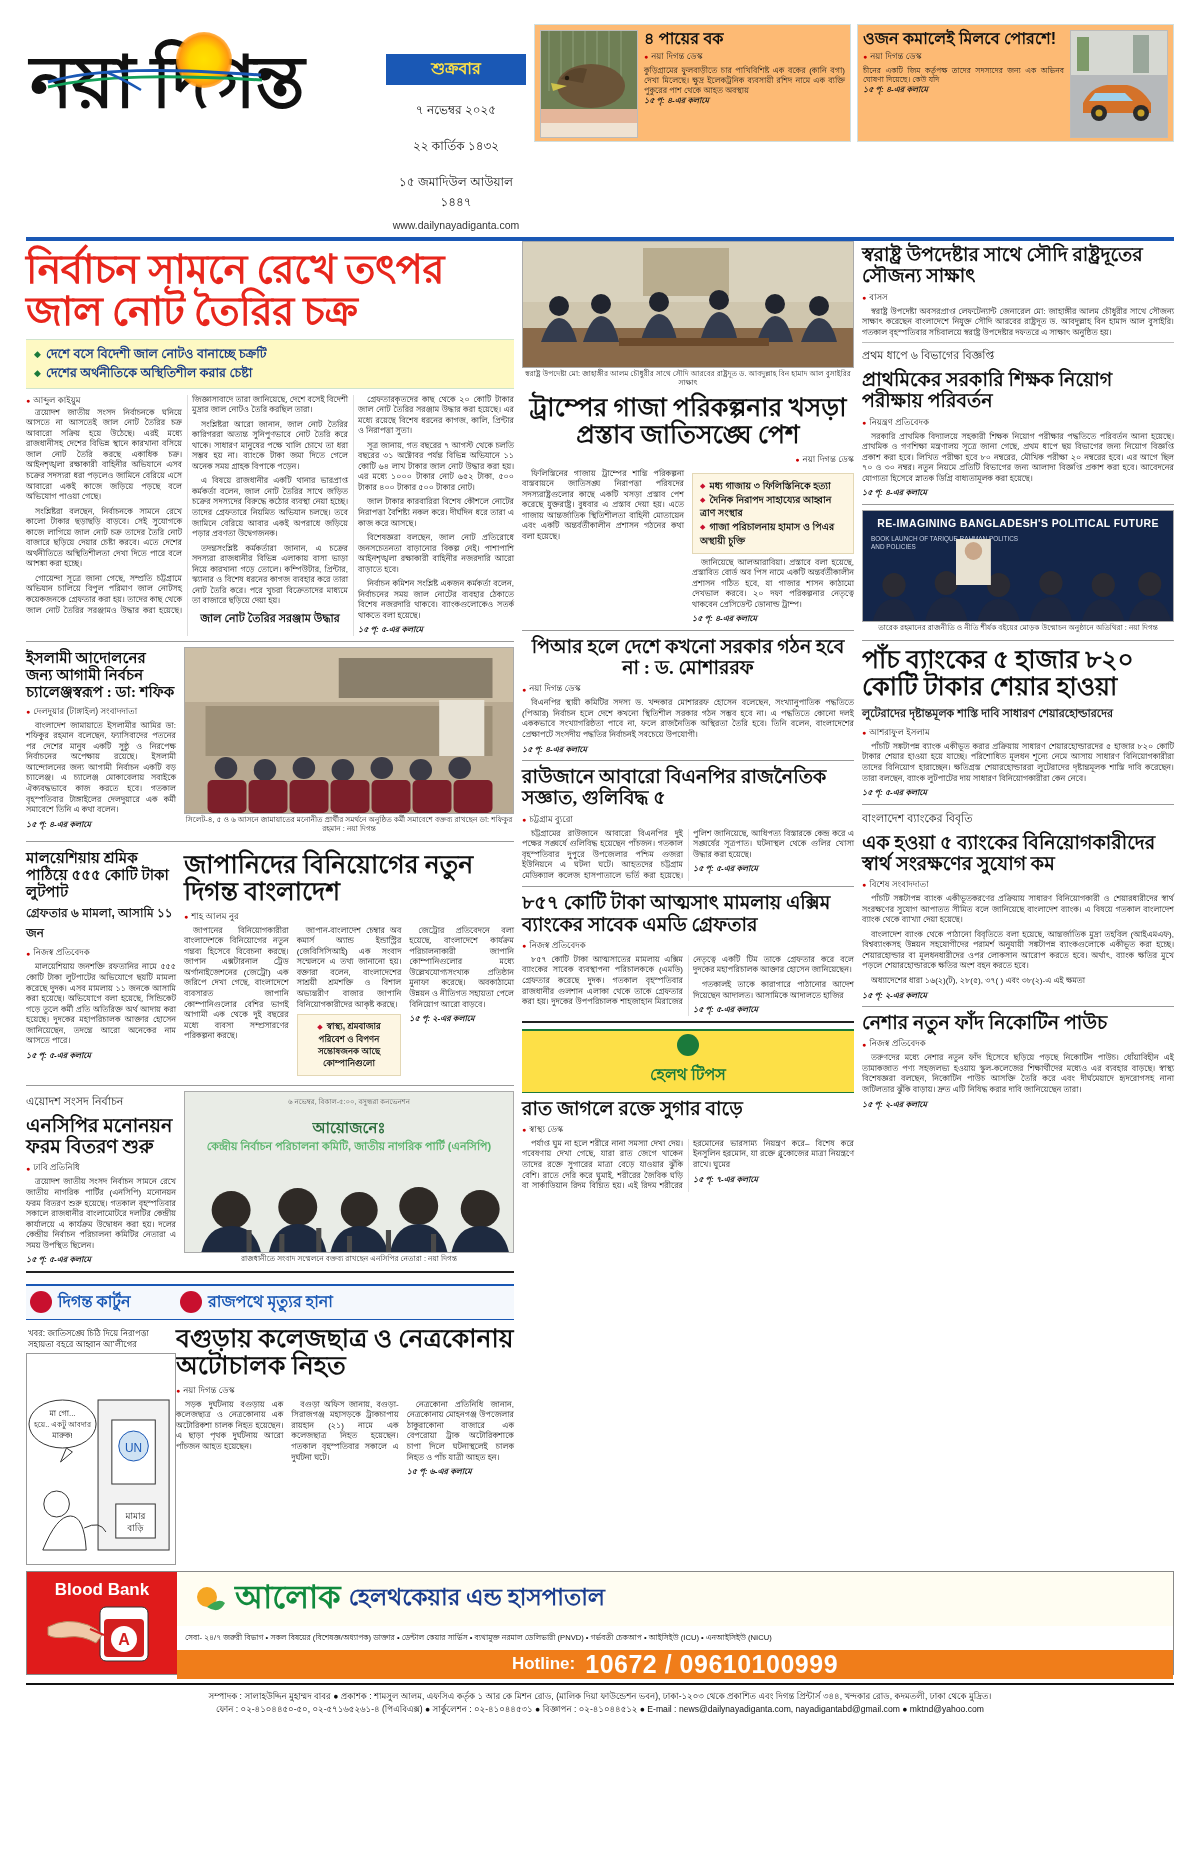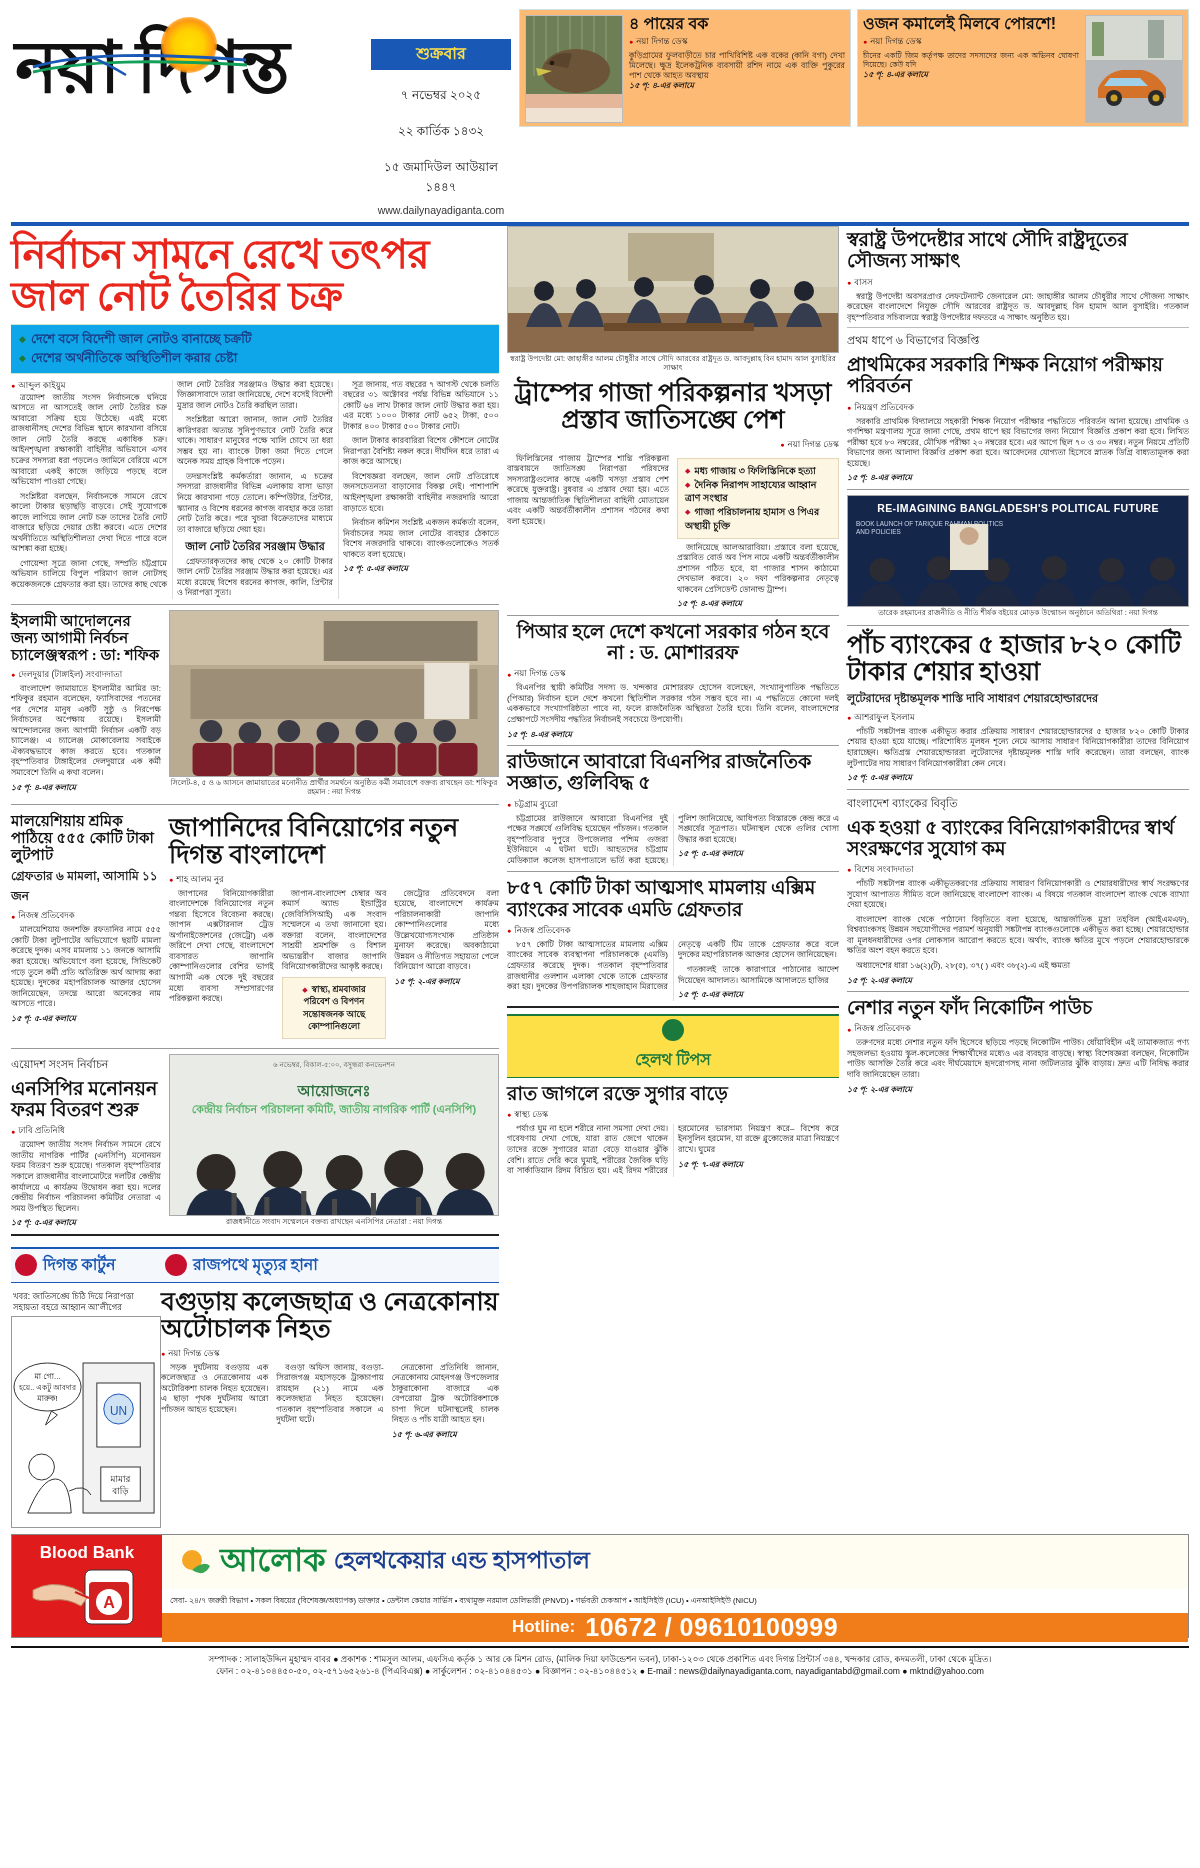--- a/index.html
+++ b/index.html
@@ -1,17 +1,17 @@
 <!DOCTYPE html>
 <html><head>
 <meta charset="utf-8">
 <style>
   html,body{margin:0;padding:0;background:#fff;}
   body{width:1200px;height:1868px;font-family:"Liberation Sans","DejaVu Sans",sans-serif;color:#111;overflow:hidden;}
-  .page{width:1200px;height:1316px;position:relative;padding:1px;box-sizing:border-box;}
+  .page{width:1200px;height:1316px;position:relative;padding:16px;box-sizing:border-box;}
 
   
   .masthead{display:flex;align-items:flex-start;padding:8px 10px 0 10px;box-sizing:border-box;}
   .logo-wrap{position:relative;width:360px;height:120px;flex:0 0 360px;}
   .logo-text{font-size:72px;font-weight:bold;letter-spacing:-1px;line-height:118px;color:#111;font-family:"Liberation Serif","DejaVu Serif",serif;padding-left:4px;}
   .sun{position:absolute;left:150px;top:8px;width:56px;height:56px;border-radius:50%;
        background:radial-gradient(circle at 50% 50%,#ffe000 0%,#ffd000 38%,#ff9a10 62%,rgba(255,120,0,.25) 85%,rgba(255,120,0,0) 100%);}
   .swoosh{position:absolute;left:20px;top:42px;width:220px;height:26px;}
   .datebox{flex:0 0 140px;padding-top:30px;text-align:center;}
   .dayband{background:#1a58b5;color:#fde047;font-size:16px;font-weight:bold;padding:2px 0;}
@@ -33,21 +33,21 @@
   .rulethin{border-top:1px solid #bbb;margin:4px 0;}
   .ruledark{border-top:2px solid #222;margin:5px 0;}
 
   
   .maingrid{display:flex;padding:0 10px;box-sizing:border-box;gap:8px;}
   .colA{flex:0 0 488px;}
   .colB{flex:0 0 332px;}
   .colC{flex:1 1 auto;}
 
   .lead-h1{color:#e8261c;font-weight:bold;font-size:40px;line-height:1.05;margin:8px 0 6px 0;letter-spacing:-.5px;font-family:"Liberation Serif","DejaVu Serif",serif;}
-  .bullets{background:#0ea5e9;border-top:1px solid #cfe3cc;border-bottom:1px solid #cfe3cc;padding:5px 8px;margin-bottom:6px;}
+  .bullets{background:#fef9c3;border-top:1px solid #cfe3cc;border-bottom:1px solid #cfe3cc;padding:5px 8px;margin-bottom:6px;}
   .bullets div{font-size:12.5px;font-weight:bold;color:#1b3d87;line-height:1.5;}
   .bullets div:before{content:"\25C6";color:#1b7a3b;font-size:9px;margin-right:5px;vertical-align:middle;}
 
   .cols3{column-count:3;column-gap:10px;column-rule:1px solid #ddd;}
   .cols2{column-count:2;column-gap:10px;column-rule:1px solid #ddd;}
   .body-t{font-size:8px;line-height:1.32;text-align:justify;}
   .body-t p{margin:0 0 4px 0;text-indent:9px;}
   .subhead{font-size:11px;font-weight:bold;text-align:center;margin:4px 0 3px 0;}
   .cont{font-style:italic;font-weight:bold;font-size:8px;}
 
@@ -186,20 +186,21 @@
         <div>দেশে বসে বিদেশী জাল নোটও বানাচ্ছে চক্রটি</div>
         <div>দেশের অর্থনীতিকে অস্থিতিশীল করার চেষ্টা</div>
       </div>
 
       <div class="cols3 body-t">
         <div class="byline">আব্দুল কাইয়ুম</div>
         <p>ত্রয়োদশ জাতীয় সংসদ নির্বাচনকে ঘনিয়ে আসতে না আসতেই জাল নোট তৈরির চক্র আবারো সক্রিয় হয়ে উঠেছে। এরই মধ্যে রাজধানীসহ দেশের বিভিন্ন স্থানে কারখানা বসিয়ে জাল নোট তৈরি করছে একাধিক চক্র। আইনশৃঙ্খলা রক্ষাকারী বাহিনীর অভিযানে এসব চক্রের সদস্যরা ধরা পড়লেও জামিনে বেরিয়ে এসে আবারো একই কাজে জড়িয়ে পড়ছে বলে অভিযোগ পাওয়া গেছে।</p>
         <p>সংশ্লিষ্টরা বলছেন, নির্বাচনকে সামনে রেখে কালো টাকার ছড়াছড়ি বাড়বে। সেই সুযোগকে কাজে লাগিয়ে জাল নোট চক্র তাদের তৈরি নোট বাজারে ছড়িয়ে দেয়ার চেষ্টা করবে। এতে দেশের অর্থনীতিতে অস্থিতিশীলতা দেখা দিতে পারে বলে আশঙ্কা করা হচ্ছে।</p>
         <p>গোয়েন্দা সূত্রে জানা গেছে, সম্প্রতি চট্টগ্রামে অভিযান চালিয়ে বিপুল পরিমাণ জাল নোটসহ কয়েকজনকে গ্রেফতার করা হয়। তাদের কাছ থেকে জাল নোট তৈরির সরঞ্জামও উদ্ধার করা হয়েছে। জিজ্ঞাসাবাদে তারা জানিয়েছে, দেশে বসেই বিদেশী মুদ্রার জাল নোটও তৈরি করছিল তারা।</p>
         <p>সংশ্লিষ্টরা আরো জানান, জাল নোট তৈরির কারিগররা অত্যন্ত সুনিপুণভাবে নোট তৈরি করে থাকে। সাধারণ মানুষের পক্ষে খালি চোখে তা ধরা সম্ভব হয় না। ব্যাংকে টাকা জমা দিতে গেলে অনেক সময় গ্রাহক বিপাকে পড়েন।</p>
+        <p>এ বিষয়ে রাজধানীর একটি থানার ভারপ্রাপ্ত কর্মকর্তা বলেন, জাল নোট তৈরির সাথে জড়িত চক্রের সদস্যদের বিরুদ্ধে কঠোর ব্যবস্থা নেয়া হচ্ছে। তাদের গ্রেফতারে নিয়মিত অভিযান চলছে। তবে জামিনে বেরিয়ে আবার একই অপরাধে জড়িয়ে পড়ার প্রবণতা উদ্বেগজনক।</p>
         <p>তদন্তসংশ্লিষ্ট কর্মকর্তারা জানান, এ চক্রের সদস্যরা রাজধানীর বিভিন্ন এলাকায় বাসা ভাড়া নিয়ে কারখানা গড়ে তোলে। কম্পিউটার, প্রিন্টার, স্ক্যানার ও বিশেষ ধরনের কাগজ ব্যবহার করে তারা নোট তৈরি করে। পরে খুচরা বিক্রেতাদের মাধ্যমে তা বাজারে ছড়িয়ে দেয়া হয়।</p>
         <div class="subhead">জাল নোট তৈরির সরঞ্জাম উদ্ধার</div>
         <p>গ্রেফতারকৃতদের কাছ থেকে ২০ কোটি টাকার জাল নোট তৈরির সরঞ্জাম উদ্ধার করা হয়েছে। এর মধ্যে রয়েছে বিশেষ ধরনের কাগজ, কালি, প্রিন্টার ও নিরাপত্তা সুতা।</p>
         <p>সূত্র জানায়, গত বছরের ৭ আগস্ট থেকে চলতি বছরের ৩১ অক্টোবর পর্যন্ত বিভিন্ন অভিযানে ১১ কোটি ৬৪ লাখ টাকার জাল নোট উদ্ধার করা হয়। এর মধ্যে ১০০০ টাকার নোট ৬৫২ টাকা, ৫০০ টাকার ৪০০ টাকার ৫০০ টাকার নোট।</p>
         <p>জাল টাকার কারবারিরা বিশেষ কৌশলে নোটের নিরাপত্তা বৈশিষ্ট্য নকল করে। দীর্ঘদিন ধরে তারা এ কাজ করে আসছে।</p>
         <p>বিশেষজ্ঞরা বলছেন, জাল নোট প্রতিরোধে জনসচেতনতা বাড়ানোর বিকল্প নেই। পাশাপাশি আইনশৃঙ্খলা রক্ষাকারী বাহিনীর নজরদারি আরো বাড়াতে হবে।</p>
         <p>নির্বাচন কমিশন সংশ্লিষ্ট একজন কর্মকর্তা বলেন, নির্বাচনের সময় জাল নোটের ব্যবহার ঠেকাতে বিশেষ নজরদারি থাকবে। ব্যাংকগুলোকেও সতর্ক থাকতে বলা হয়েছে।</p>
         <div class="cont">১৫ পৃ: ৫-এর কলামে</div>
       </div>
 

